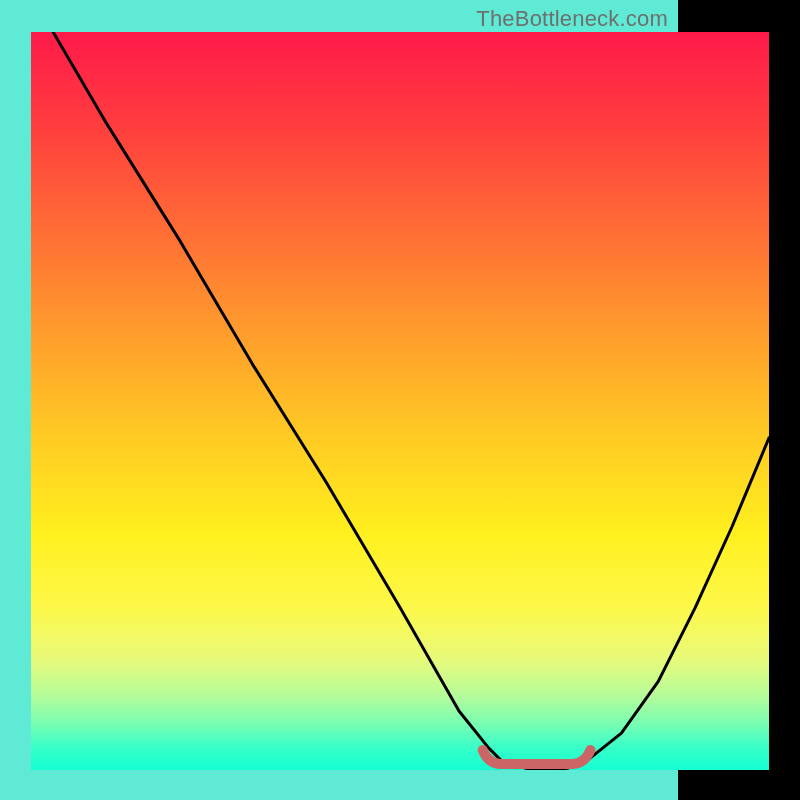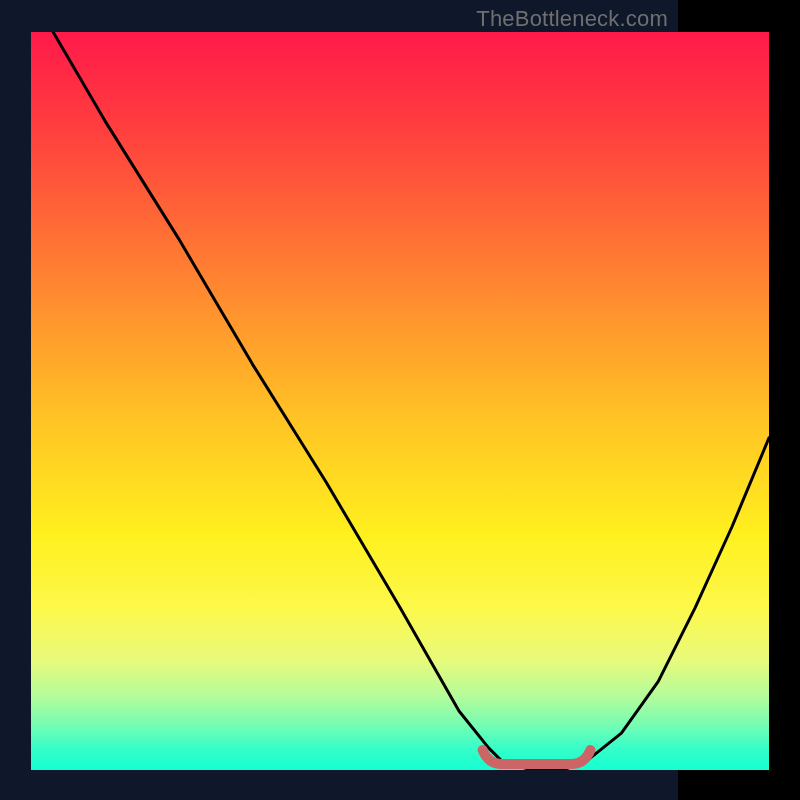--- a/index.html
+++ b/index.html
@@ -9,21 +9,21 @@
     height: 800px;
     background: #000;
     overflow: hidden;
   }
   .frame {
     position: absolute;
     left: 0;
     top: 0;
     width: 678px;
     height: 800px;
-    background: #0f172a;
+    background: #5eead4;
   }
   .plot {
     position: absolute;
     left: 31px;
     top: 32px;
     width: 738px;
     height: 738px;
     background: linear-gradient(to bottom,
       #ff1a4a 0%,
       #ff3b3f 12%,

